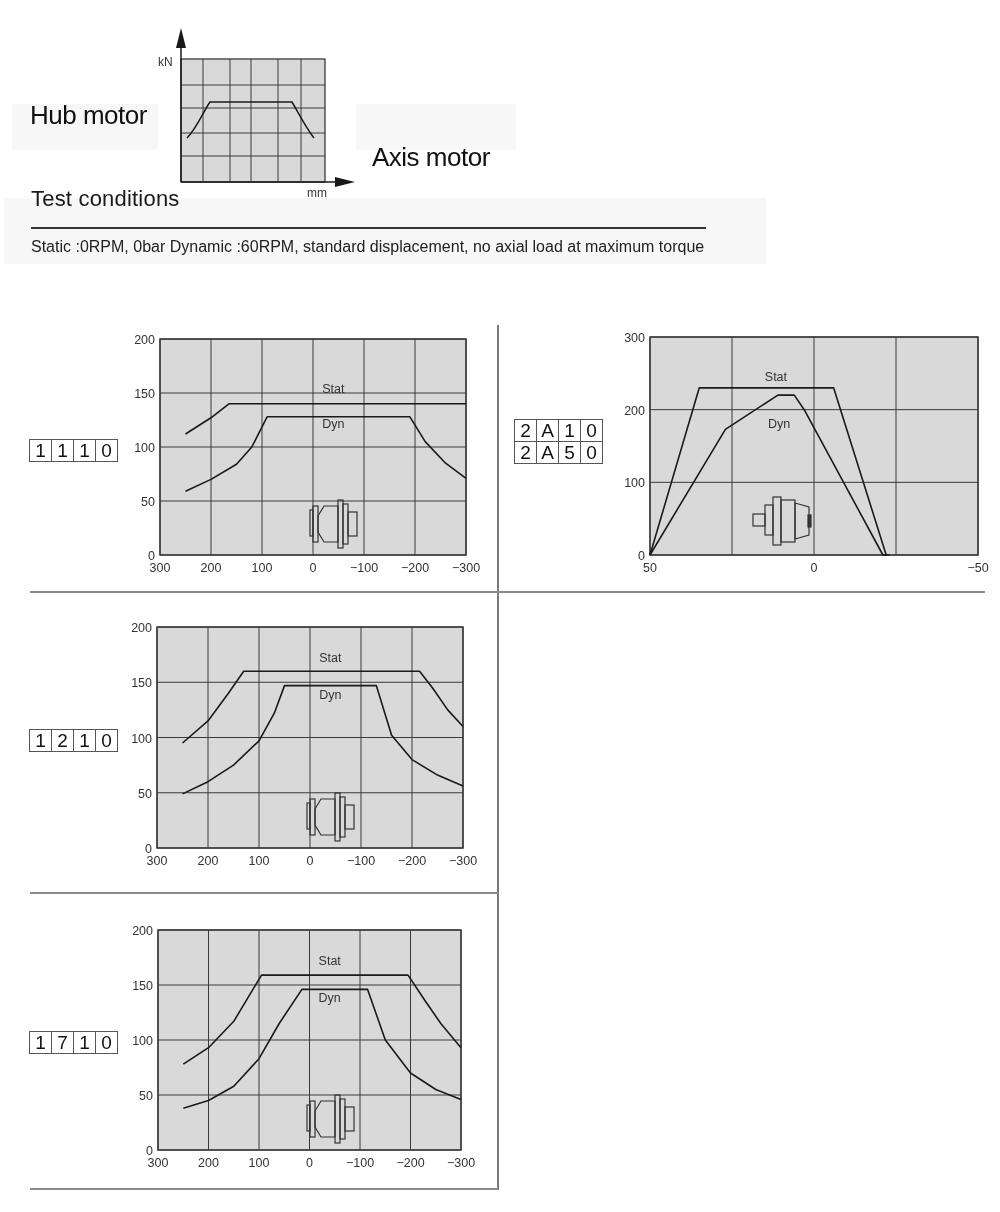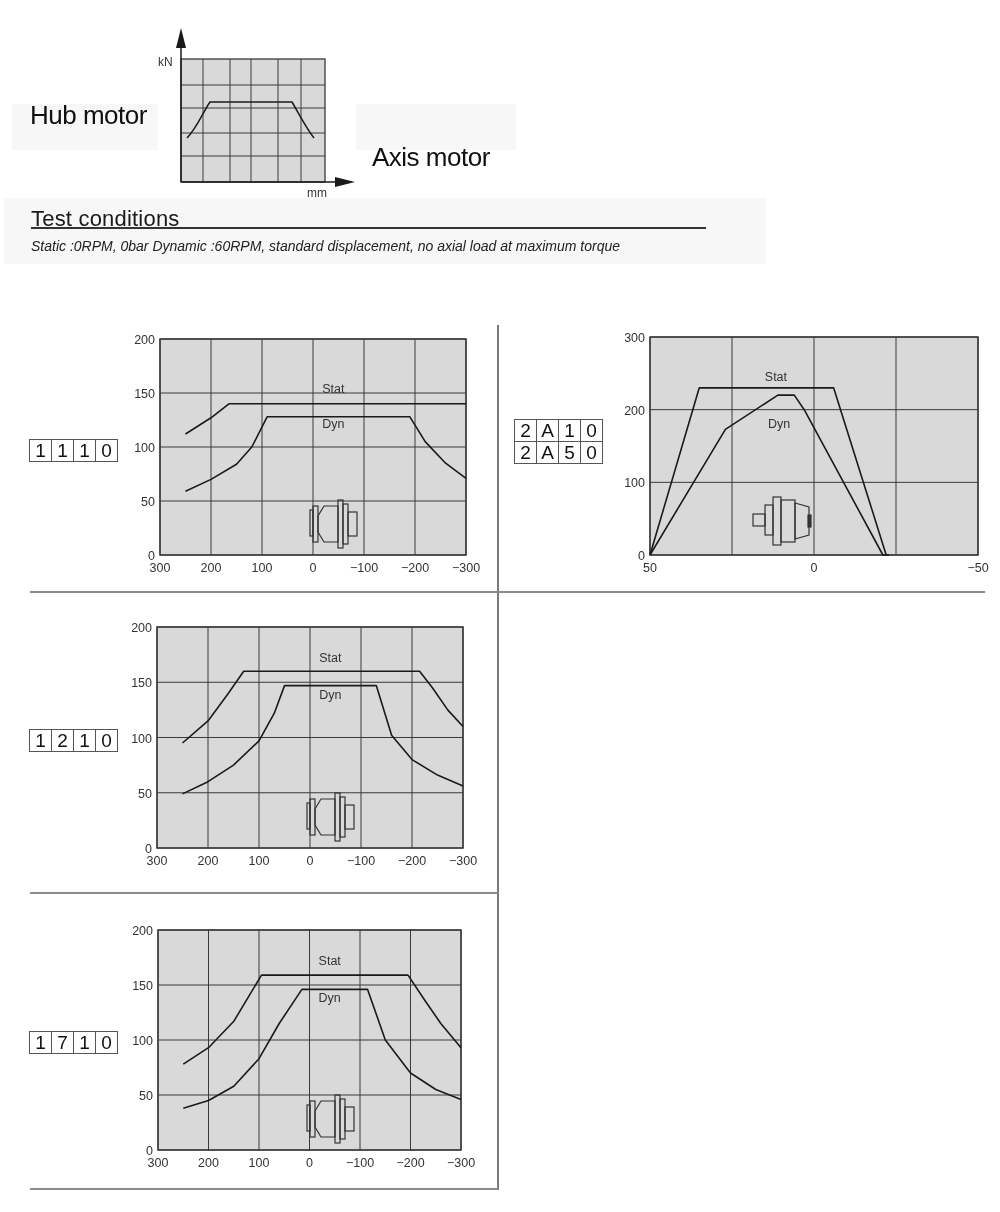--- a/index.html
+++ b/index.html
@@ -3,21 +3,21 @@
 <meta charset="utf-8">
 <style>
   html, body { margin: 0; padding: 0; background: #ffffff; }
   body { width: 1000px; height: 1212px; position: relative; overflow: hidden;
          font-family: "Liberation Sans", "DejaVu Sans", sans-serif; color: #1a1a1a; }
   .abs { position: absolute; }
   .hero-label { font-size: 26px; letter-spacing: -0.5px; color: #111; }
   .band { background: #f7f7f7; }
   .tc-title { font-size: 22px; color: #1a1a1a; letter-spacing: 0.2px; }
   .tc-rule { height: 2px; background: #333; }
-  .tc-text { font-size: 14px; color: #222; font-style: italic; }
+  .tc-text { font-size: 16px; color: #222; }
   .hline { height: 2px; background: #8a8a8a; }
   .vline { width: 2px; background: #7a7a7a; }
   .code-box { display: grid; border: 1px solid #555; background: #fff; }
   .code-cell { width: 22px; height: 22px; border-right: 1px solid #555; border-bottom: 1px solid #555;
                display: flex; align-items: center; justify-content: center;
                font-size: 19px; color: #111; box-sizing: border-box; }
   .chart-svg { position: absolute; left: 0; top: 0; overflow: visible; }
   .tick { font-size: 12.5px; fill: #333; }
   .series-label { font-size: 12.5px; fill: #333; }
   .axis-unit { font-size: 12px; fill: #333; }
@@ -46,21 +46,21 @@
   <path d="M187,138 C197,128 203,112 210,102 L292,102 C298,112 306,128 314,138" fill="none" stroke="#1a1a1a" stroke-width="1.5"></path>
   <line x1="181" y1="182" x2="181" y2="45" stroke="#1a1a1a" stroke-width="1.5"></line>
   <polygon points="181,28 176,48 186,48" fill="#1a1a1a"></polygon>
   <line x1="181" y1="182" x2="338" y2="182" stroke="#1a1a1a" stroke-width="1.5"></line>
   <polygon points="355,182 335,177 335,187" fill="#1a1a1a"></polygon>
   <text class="axis-unit" x="158" y="66">kN</text>
   <text class="axis-unit" x="307" y="197">mm</text>
 </svg>
 
 <div class="abs band" style="left:4px; top:198px; width:762px; height:66px;"></div>
-<div class="abs tc-title" style="left:31px; top:206px;">Test conditions</div>
+<div class="abs tc-title" style="left:31px; top:186px;">Test conditions</div>
 <div class="abs tc-rule" style="left:31px; top:227px; width:675px;"></div>
 <div class="abs tc-text" style="left:31px; top:238px;">Static :0RPM, 0bar Dynamic :60RPM, standard displacement, no axial load at maximum torque</div>
 
 <div class="abs vline" style="left:497px; top:325px; height:865px;"></div>
 <div class="abs hline" style="left:30px; top:591px; width:955px;"></div>
 <div class="abs hline" style="left:30px; top:892px; width:468px;"></div>
 <div class="abs hline" style="left:30px; top:1188px; width:468px;"></div>
 
 <div class="abs code-box" style="left: 29px; top: 439px; grid-template-columns: repeat(4, 22px); border-right: none; border-bottom: none;">
     <div class="code-cell">1</div>

